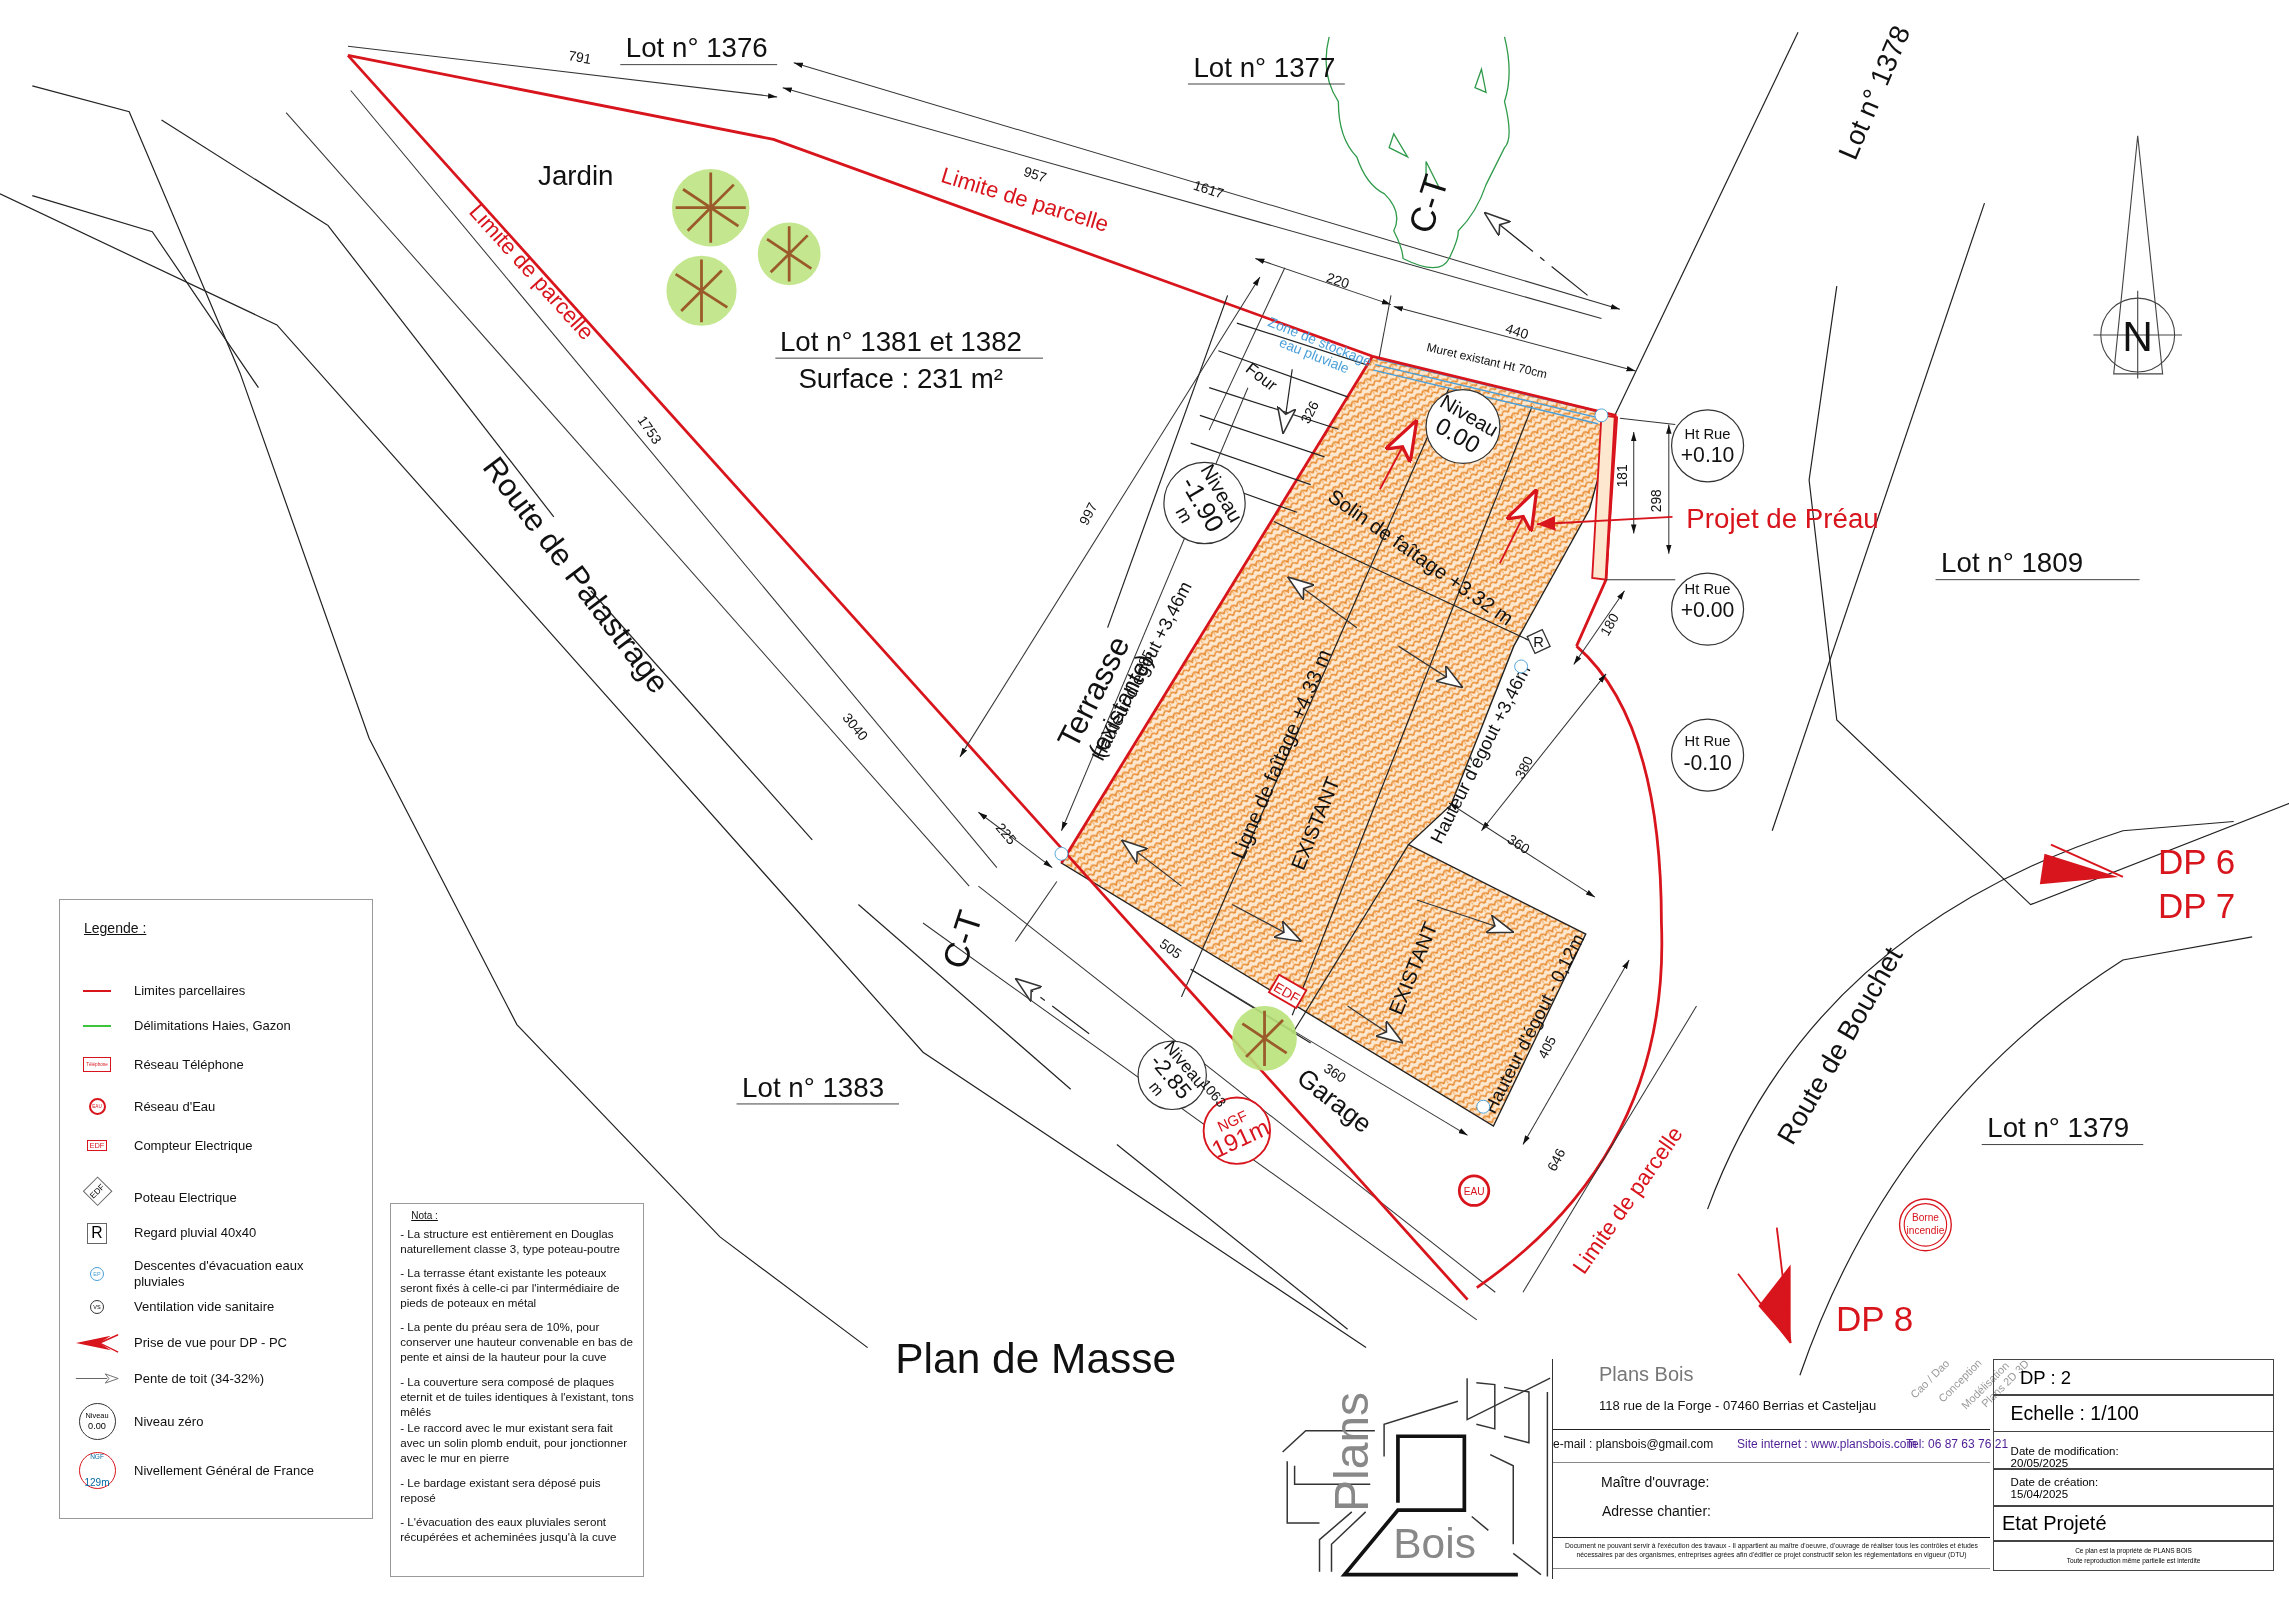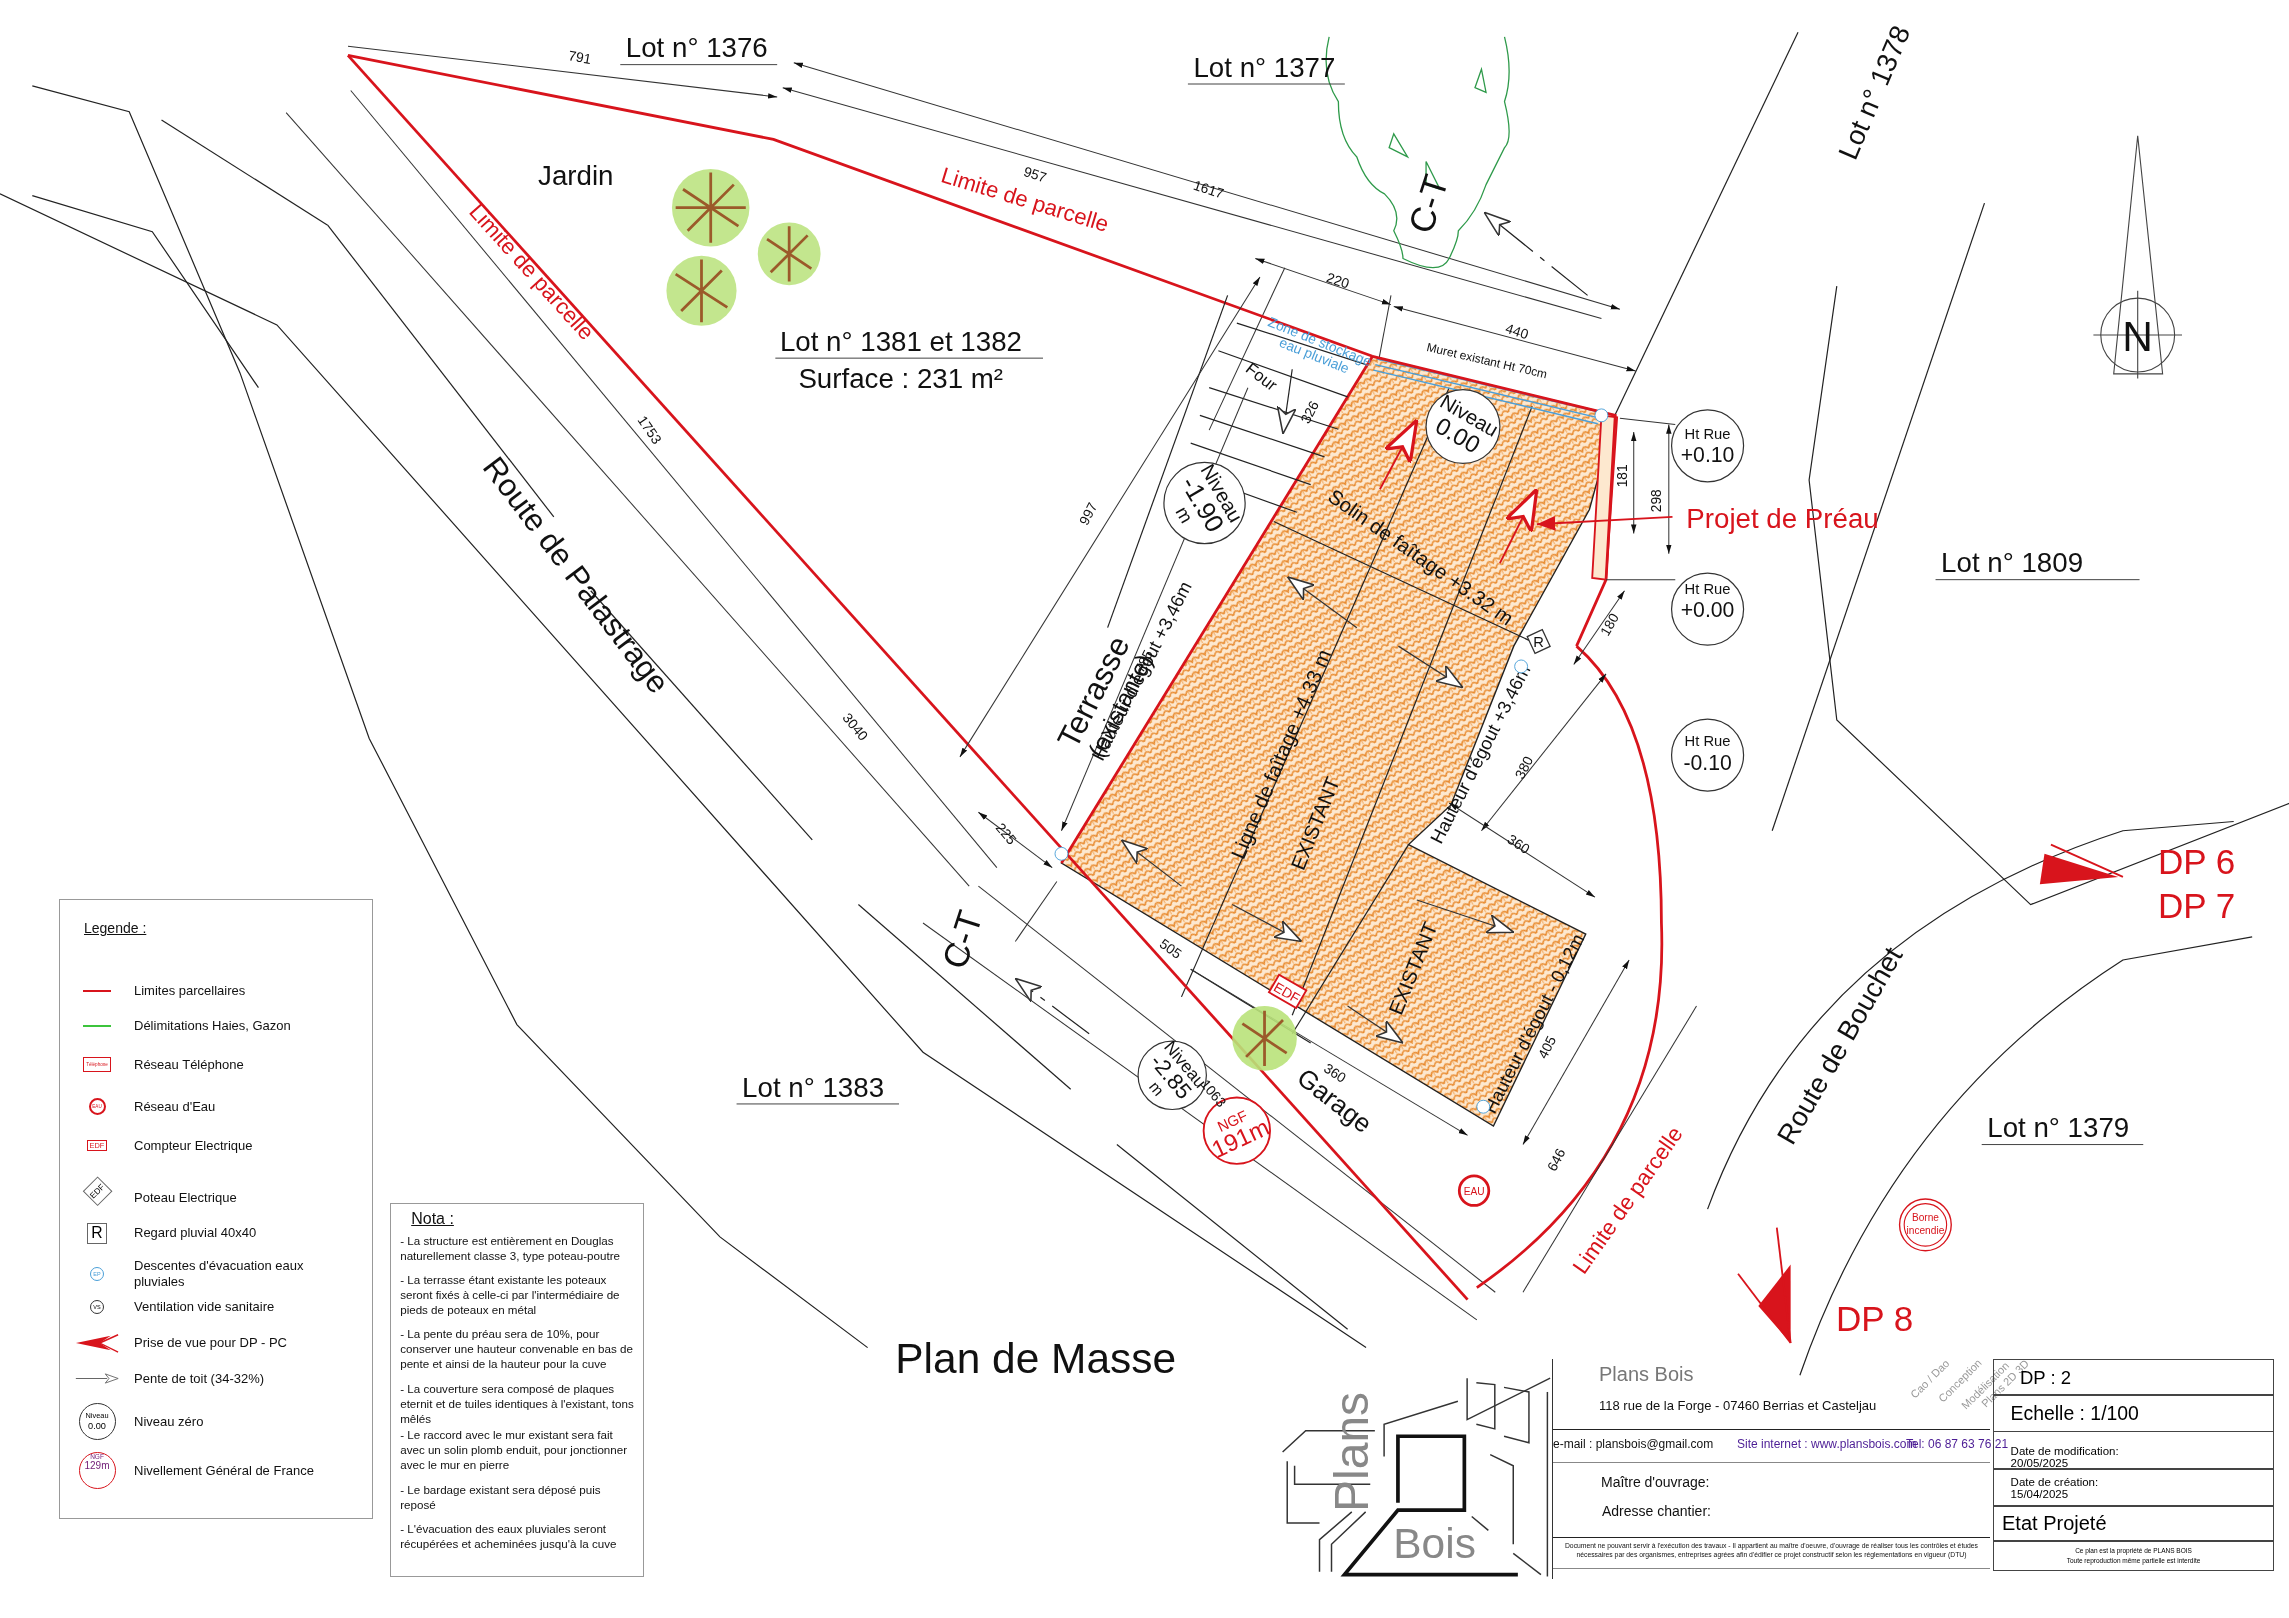--- a/index.html
+++ b/index.html
@@ -10,21 +10,21 @@
   .dim { stroke:#333; stroke-width:1.1; fill:none; }
   .red { stroke:#d8141c; stroke-width:3; fill:none; }
   .lbl { fill:#111; }
   .redtxt { fill:#d8141c; }
   .legend-box { position:absolute; left:59px; top:899px; width:314px; height:620px; border:1.8px solid #999; background:#fff; box-sizing:border-box; }
   .legend-title { position:absolute; left:24px; top:20px; font-size:14px; text-decoration:underline; color:#111; }
   .legend-row { position:absolute; left:0; width:100%; display:flex; align-items:center; }
   .legend-sym { width:74px; display:flex; justify-content:center; align-items:center; }
   .legend-label { font-size:13px; color:#111; line-height:15.7px; width:212px; }
   .nota-box { position:absolute; left:390px; top:1203px; width:254px; height:374px; border:1.8px solid #999; box-sizing:border-box; background:#fff; padding:5.5px 9.2px; }
-  .nota-title { font-size:16px; text-decoration:underline; margin-left:11px; margin-bottom:5.5px; color:#111; }
+  .nota-title { font-size:10px; text-decoration:underline; margin-left:11px; margin-bottom:5.5px; color:#111; }
   .nota-item { font-size:11.6px; line-height:15px; color:#111; margin-bottom:9.2px; }
   .title-block { position:absolute; left:1552px; top:1359px; width:722px; height:220px;text-decoration:underline; }
   .tb-left { position:absolute; left:0; top:0; width:437px; height:220px; border-left:1.8px solid #333; }
   .tb-right { position:absolute; left:441px; top:0; width:281px; height:220px; }
   .tb-cell { position:absolute; left:0; width:100%; border:1.8px solid #444; box-sizing:border-box; display:flex; align-items:center; }
 </style>
 </head>
 <body>
 
 <svg class="plan" width="2290" height="1619" viewBox="0 0 2481 1754" xmlns="http://www.w3.org/2000/svg">
@@ -438,21 +438,21 @@
     <div class="legend-sym">
       <span style="display:flex;flex-direction:column;align-items:center;justify-content:center;width:35px;height:35px;border:0.9px solid #333;border-radius:50%;">
         <span style="font-size:7.4px;line-height:8.3px">Niveau</span>
         <span style="font-size:9.2px;line-height:10px">0.00</span>
       </span>
     </div>
     <div class="legend-label">Niveau zéro</div>
   </div>
   <div class="legend-row" style="top:552px">
     <div class="legend-sym">
-      <span style="display:flex;flex-direction:column;align-items:center;justify-content:flex-start;width:35px;height:35px;border:1.8px solid #d8141c;border-radius:50%;color:#701a75">
+      <span style="display:flex;flex-direction:column;align-items:center;justify-content:space-between;width:35px;height:35px;border:1.8px solid #d8141c;border-radius:50%;color:#0369a1">
         <span style="font-size:6.5px;line-height:7.4px">NGF</span>
         <span style="font-size:10px;line-height:11px">129m</span>
       </span>
     </div>
     <div class="legend-label">Nivellement Général de France</div>
   </div>
 </div>
 
 <div class="nota-box">
   <div class="nota-title">Nota :</div>

